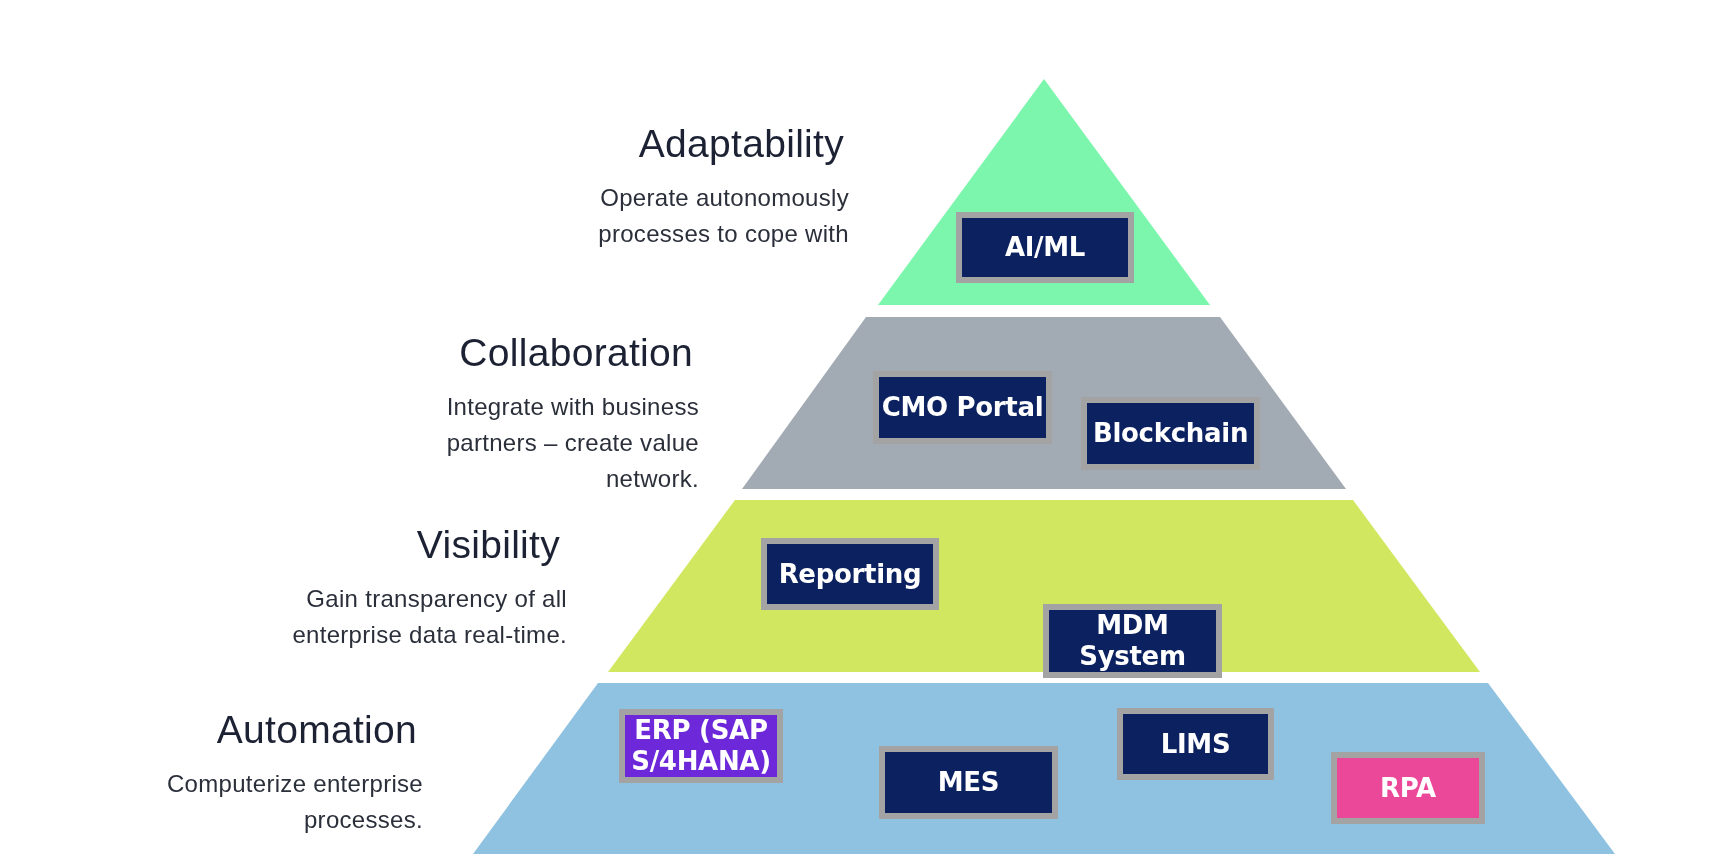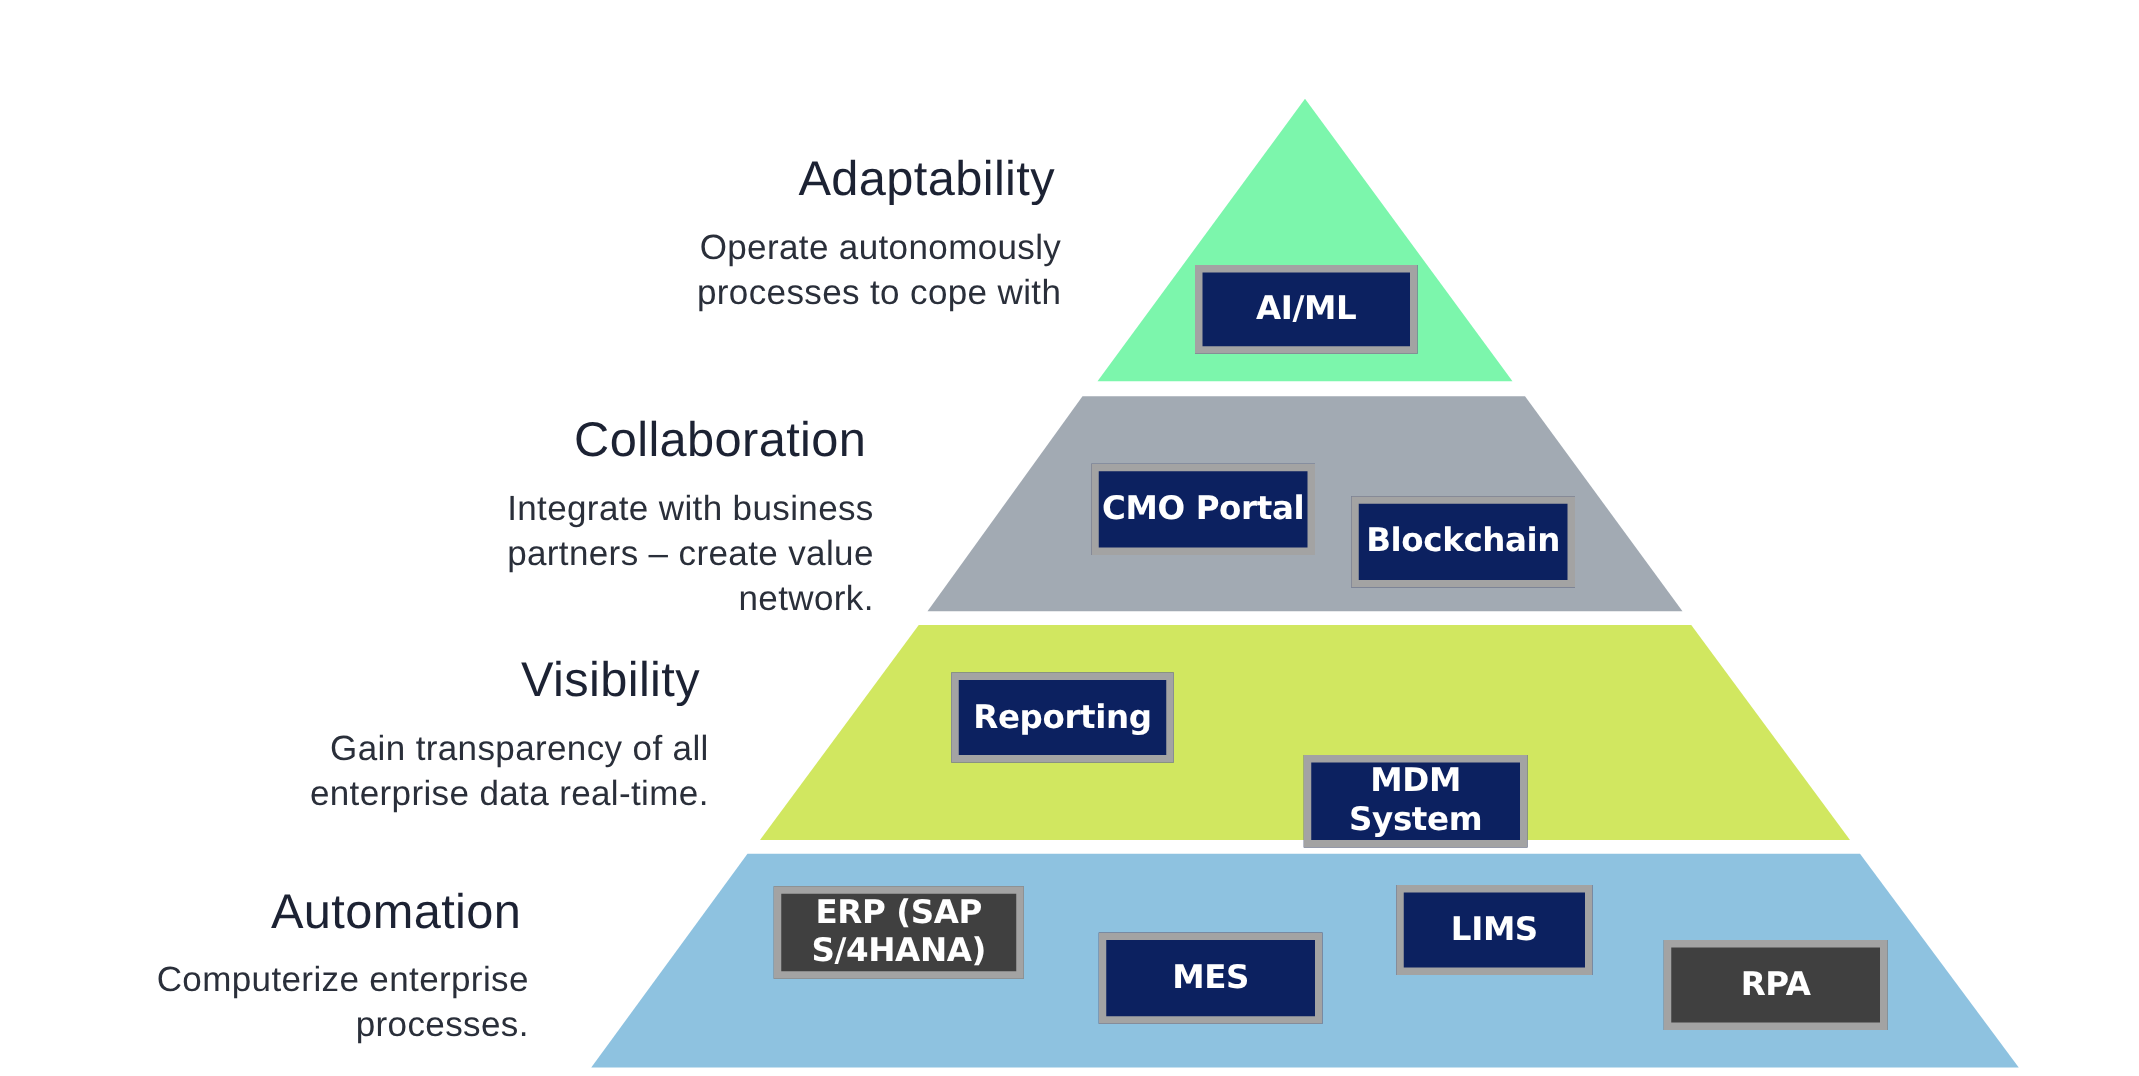--- a/index.html
+++ b/index.html
@@ -1,21 +1,21 @@
 <!DOCTYPE html>
 <html><head>
 <meta charset="utf-8">
 <style>
   html, body { margin:0; padding:0; background:#ffffff; }
   body { width:1711px; height:861px; position:relative; overflow:hidden;
          font-family:"Liberation Sans", sans-serif; }
   svg.pyr { position:absolute; left:0; top:0; }
   .lbl { position:absolute; text-align:right; color:#1c2233; }
   .lbl .title { font-size:39px; line-height:44px; font-weight:400; letter-spacing:0.3px; white-space:nowrap; }
-  .lbl .desc { font-size:28px; line-height:36px; color:#2a2f3a; margin-top:14px; letter-spacing:0.3px; }
+  .lbl .desc { font-size:24px; line-height:36px; color:#2a2f3a; margin-top:14px; letter-spacing:0.3px; }
   .desc span { display:block; white-space:nowrap; }
   .box { position:absolute; background:#0c2160; border:6px solid #a3a3a3; box-sizing:border-box;
          color:#ffffff; font-weight:700; font-size:26px; line-height:31px;
          display:flex; align-items:center; justify-content:center; text-align:center;
          font-family:"DejaVu Sans", sans-serif; letter-spacing:-0.3px; }
   .box span { white-space:pre-line; }
 </style>
 </head>
 <body>
 
@@ -71,25 +71,25 @@
 </div>
 
 <div class="box" style="left: 761px; top: 538px; width: 178px; height: 72px; background: rgb(12, 33, 96);">
   <span>Reporting</span>
 </div>
 <div class="box" style="left: 1043px; top: 569px; width: 179px; height: 74px; background: rgb(12, 33, 96); margin-top: 35px;">
   <span>MDM
 System</span>
 </div>
 
-<div class="box" style="left: 619px; top: 709px; width: 200px; height: 74px; background: #404040;">
+<div class="box" style="left: 619px; top: 709px; width: 164px; height: 74px; background: #6d28d9;">
   <span>ERP (SAP
 S/4HANA)</span>
 </div>
 <div class="box" style="left: 879px; top: 746px; width: 179px; height: 73px; background: rgb(12, 33, 96);">
   <span>MES</span>
 </div>
 <div class="box" style="left: 1117px; top: 708px; width: 157px; height: 72px; background: rgb(12, 33, 96);">
   <span>LIMS</span>
 </div>
-<div class="box" style="left: 1331px; top: 752px; width: 179px; height: 72px; background: #404040;">
+<div class="box" style="left: 1331px; top: 752px; width: 154px; height: 72px; background: #ec4899;">
   <span>RPA</span>
 </div>
 
 </body></html>

